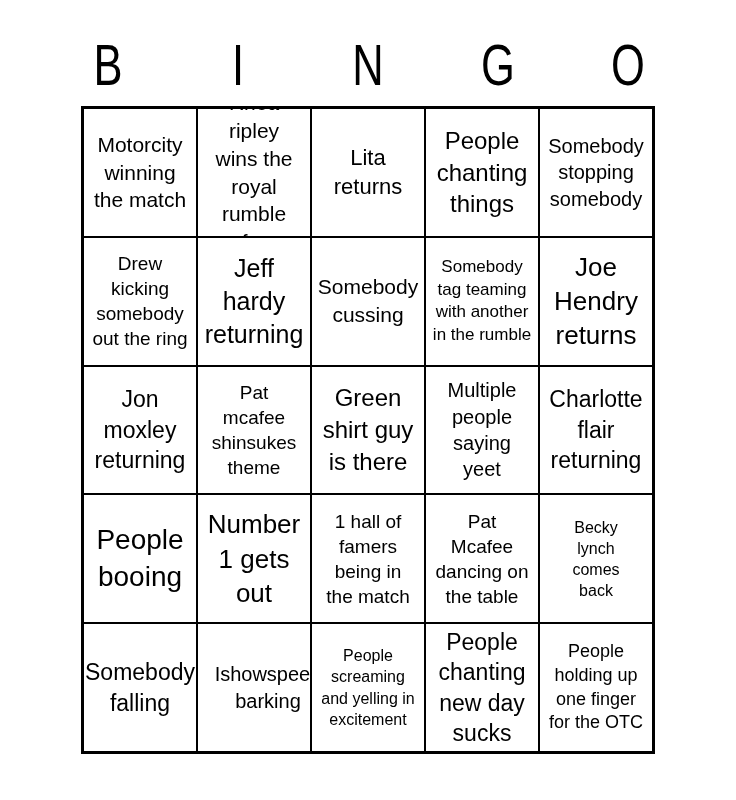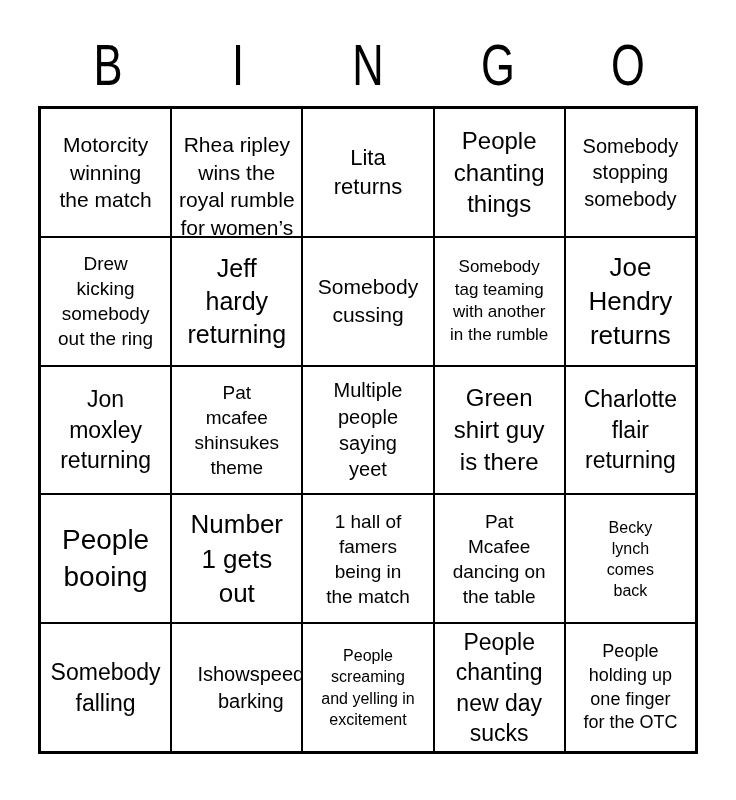--- a/index.html
+++ b/index.html
@@ -28,21 +28,21 @@
   }
   .letter {
     flex: 1;
     text-align: center;
     font-size: 58px;
     line-height: 62px;
     font-weight: 400;
     transform: scaleX(0.75);
   }
   .grid {
-    width: 660px;
+    width: 574px;
     height: 648px;
     margin: 10px auto 0 auto;
     display: grid;
     grid-template-columns: repeat(5, 1fr);
     grid-template-rows: repeat(5, 1fr);
     border: 2px solid #000000;
     box-sizing: border-box;
     background: #3b82f6;
   }
   .cell {
@@ -130,31 +130,31 @@
 moxley
 returning</span>
       </div>
       <div class="cell">
         <span class="cell-text" style="font-size: 19px;">Pat
 mcafee
 shinsukes
 theme</span>
       </div>
       <div class="cell">
+        <span class="cell-text" style="font-size: 24px;">Green
+shirt guy
+is there</span>
+      </div>
+      <div class="cell">
         <span class="cell-text" style="font-size: 20px;">Multiple
 people
 saying
 yeet</span>
       </div>
       <div class="cell">
-        <span class="cell-text" style="font-size: 24px;">Green
-shirt guy
-is there</span>
-      </div>
-      <div class="cell">
         <span class="cell-text" style="font-size: 23px;">Charlotte
 flair
 returning</span>
       </div>
       <div class="cell">
         <span class="cell-text" style="font-size: 28px;">People
 booing</span>
       </div>
       <div class="cell">
         <span class="cell-text" style="font-size: 26px;">Number

